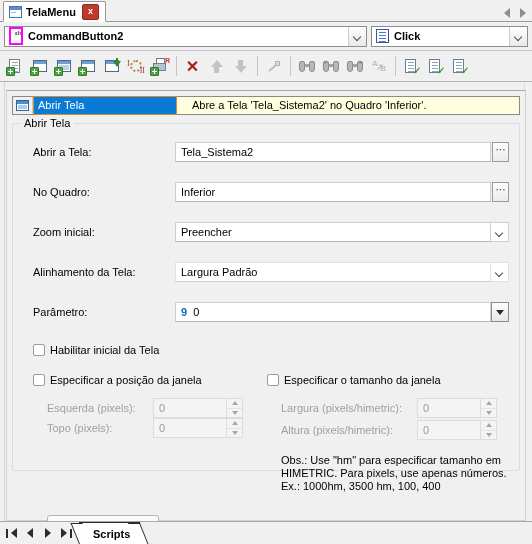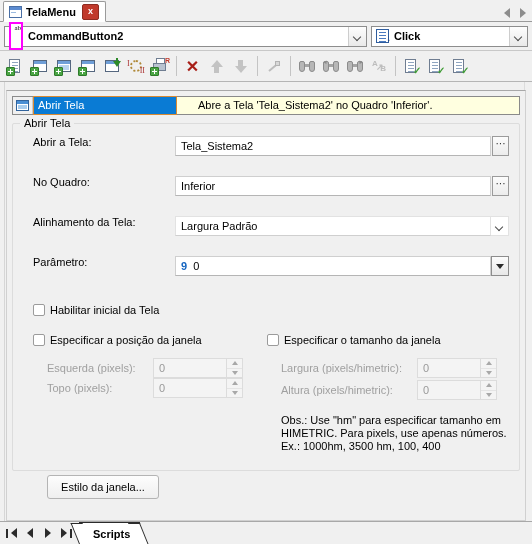--- a/index.html
+++ b/index.html
@@ -161,21 +161,21 @@
     content: "";
     position: absolute;
     left: 0; top: 0;
     width: 5px; height: 5px;
     border-right: 1.5px solid #4a4a4a;
     border-bottom: 1.5px solid #4a4a4a;
     transform: rotate(45deg);
   }
   
   .icon-ab {
-    width: 14px; height: 28px;
+    width: 14px; height: 18px;
     border: 2px solid #ff00ff;
     background: #ffffff;
     box-sizing: border-box;
     font-size: 7px;
     line-height: 9px;
     text-align: right;
     font-family: "Liberation Serif", serif;
     color: #000;
     flex: 0 0 auto;
   }
@@ -520,21 +520,21 @@
     margin: -1px 0 -1px 0;
     box-sizing: border-box;
     overflow: hidden;
     white-space: nowrap;
   }
   .ab-desc {
     flex: 1 1 auto;
     background: #ffffe0;
     font-size: 11px;
     line-height: 17px;
-    padding-left: 21px;
+    padding-left: 15px;
     color: #000;
     overflow: hidden;
     white-space: nowrap;
   }
 
   
   .groupbox {
     margin-top: 8px;
     border: 1px solid #dcdcdc;
     border-radius: 2px;
@@ -548,20 +548,21 @@
     top: -7px;
     left: 7px;
     background: #f0f0f0;
     padding: 0 4px;
     font-size: 11px;
     color: #000;
   }
 
   .frow {
     display: flex;
+    align-items: center;
     height: 32px;
     margin-bottom: 8px;
   }
   .flabel {
     flex: 0 0 152px;
     font-size: 11px;
     color: #000;
     padding-left: 10px;
     box-sizing: border-box;
   }
@@ -1032,20 +1033,29 @@
         </div>
 
         <div class="frow">
           <div class="flabel">No Quadro:</div>
           <div class="fctl">
             <div class="textbox">Inferior</div>
             <div class="ellipsis-btn">···</div>
           </div>
         </div>
 
+        <div class="frow">
+          <div class="flabel">Zoom inicial:</div>
+          <div class="fctl">
+            <div class="textbox">Preencher</div>
+            <div class="dd-btn">
+                <span class="chev"></span>
+              </div>
+          </div>
+        </div>
 
         <div class="frow">
           <div class="flabel">Alinhamento da Tela:</div>
           <div class="fctl">
             <div class="textbox flat">Largura Padrão</div>
             <div class="dd-btn flat">
                 <span class="chev"></span>
               </div>
           </div>
         </div>

